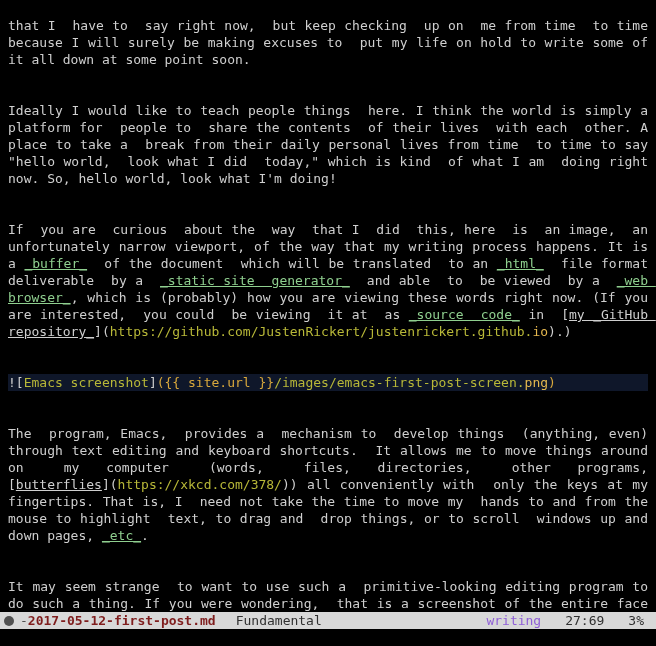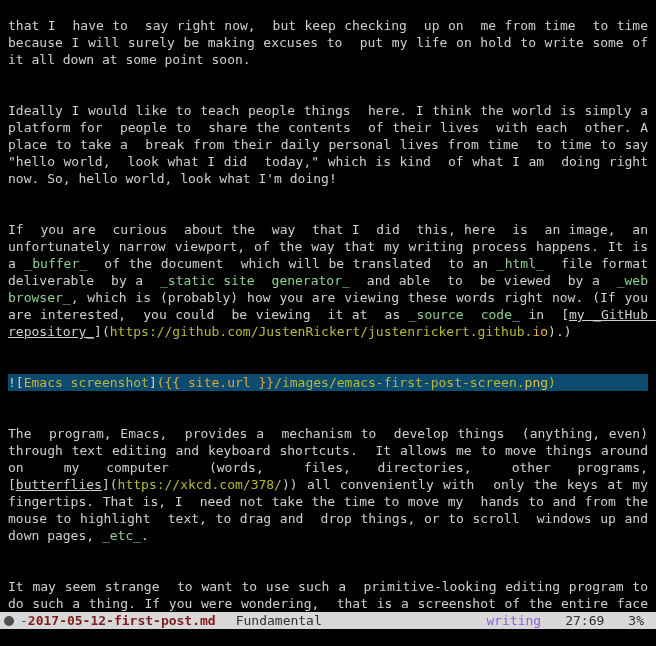--- a/index.html
+++ b/index.html
@@ -1,23 +1,23 @@
 <!DOCTYPE html>
 <html><head>
 <meta charset="utf-8">
 <style>
   html,body{margin:0;padding:0;background:#000;width:656px;height:646px;overflow:hidden;font-family:"DejaVu Sans Mono","Menlo","Consolas",monospace;font-size:13px;line-height:17px;color:#cfcfcf}
   .buffer{padding:0 8px 0 8px;white-space:pre-wrap;text-align:justify}
   .buffer p{margin:0 0 17px 0}
-  .em{color:#8fcf8f;}
+  .em{color:#8fcf8f;text-decoration:underline}
   .str{color:#b8b838}
   .fn{color:#d9a83c}
   .kw{color:#e5b84f}
   .ln{text-decoration:underline}
-  .hl-line{background:#0c4a6e;display:block}
+  .hl-line{background:#0f172a;display:block}
   .modeline{position:absolute;left:0;right:0;top:612px;height:17px;background:#d8d8d8;color:#303030;font-size:13px;line-height:17px;padding:0 4px;display:flex;align-items:center;gap:0}
   .modeline .dot{display:inline-block;width:10px;height:10px;border-radius:50%;background:#505050;margin-right:6px}
   .modeline .file{color:#7f1d1d;font-weight:bold}
   .modeline .gen{color:#8f5fd7}
   .modeline .dash{color:#505050}
   .minibuf{position:absolute;left:0;right:0;top:629px;height:17px;background:#000}
 </style>
 </head>
 <body>
 

